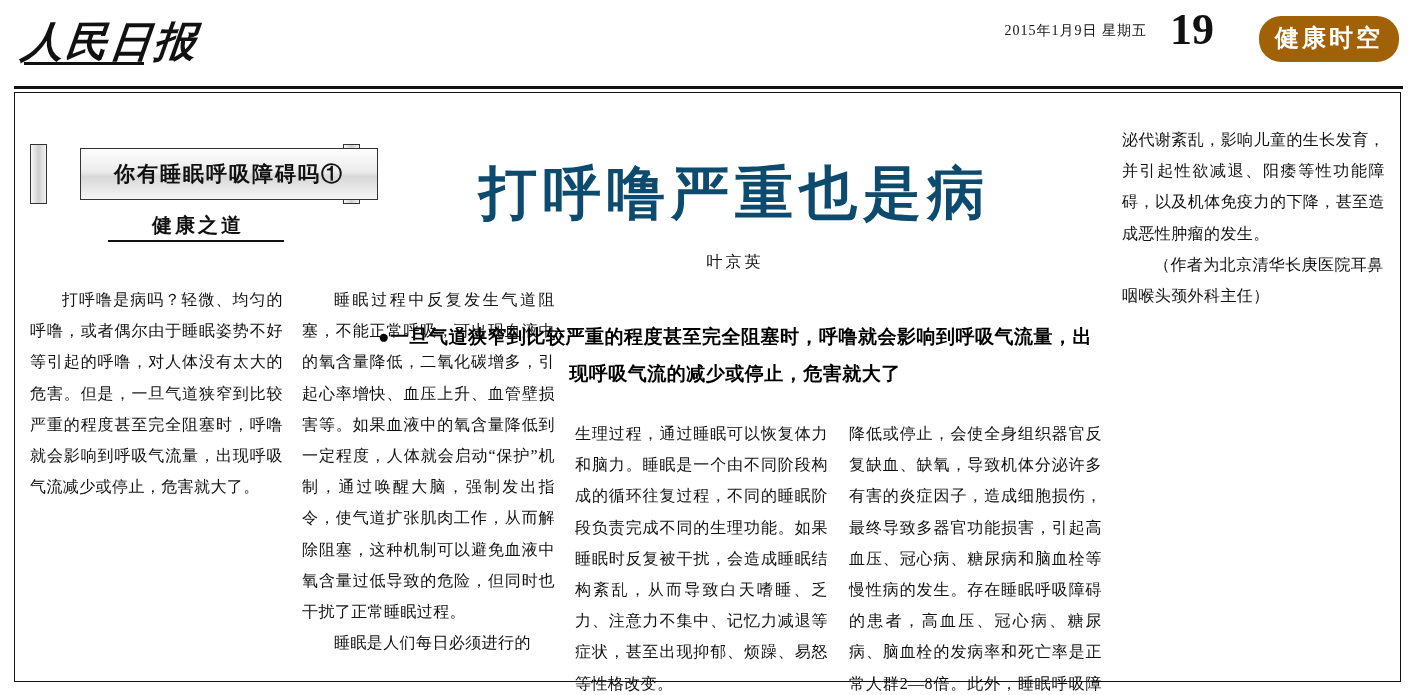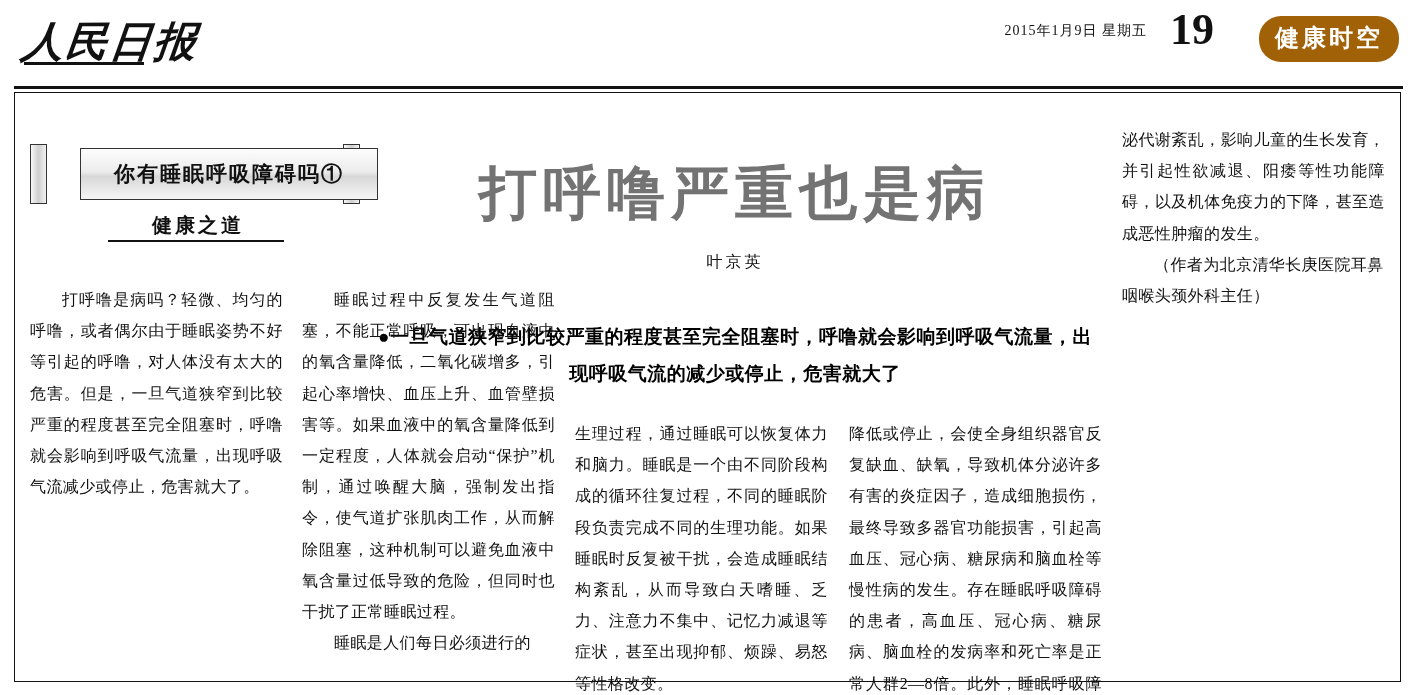--- a/index.html
+++ b/index.html
@@ -161,21 +161,21 @@
   .headline {
     position: absolute;
     left: 390px;
     top: 160px;
     width: 690px;
     text-align: center;
     font-family: "DejaVu Serif", serif;
     font-size: 58px;
     font-weight: bold;
     letter-spacing: 6px;
-    color: #737373;
+    color: #0c4a6e;
     line-height: 1.15;
   }
   .byline {
     position: absolute;
     left: 390px;
     top: 252px;
     width: 690px;
     text-align: center;
     font-size: 16px;
     letter-spacing: 3px;

